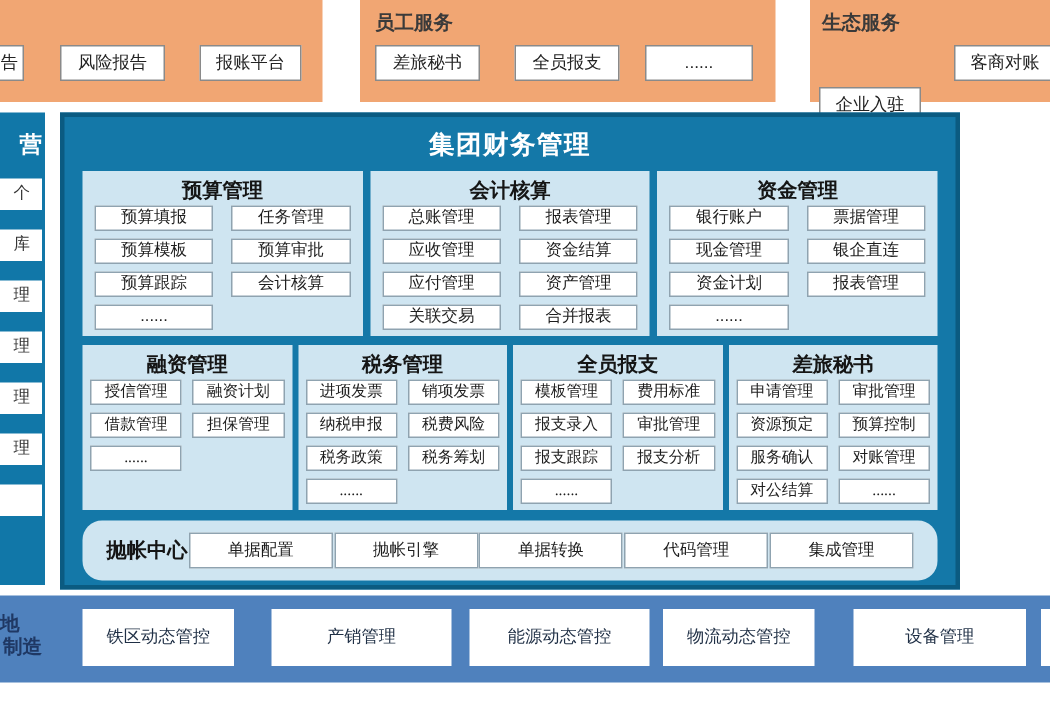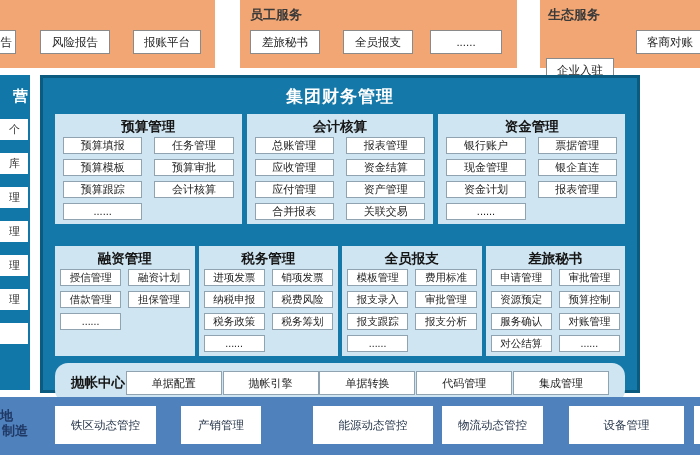--- a/index.html
+++ b/index.html
@@ -18,21 +18,21 @@
   .sidebar-title { display:block; margin:12px 2px 8px 0; text-align:right; color:#fff; font-size:15px; font-weight:bold; }
   .side-item { display:block; position:relative; margin:13px 0 0 -60px; width:88px; height:21px; background:#fff;
                font-size:11px; color:#333; text-align:right; line-height:21px; padding-right:8px; }
 
   .main-panel { position:absolute; left:40px; top:75px; width:600px; height:318px;
                 background:var(--c-main-blue); border:3px solid var(--c-deep-border); }
   .main-title { margin-top:7px; text-align:center; color:#fff; font-size:17px; font-weight:bold; letter-spacing:1px; }
   .rows { padding:0 12px; }
   .prow { display:flex; margin-top:6px; }
   .prow.r1 { gap:5px; }
-  .prow.r2 { gap:4px; margin-top:22px; }
+  .prow.r2 { gap:4px; margin-top:6px;font-family:Liberation Serif, serif; }
   .sub-panel { flex:1; height:110px; background:var(--c-light-blue); padding:2px 8px; overflow:hidden; }
   .prow.r2 .sub-panel { padding:2px 5px; }
   .sub-title { text-align:center; font-size:13.5px; font-weight:bold; color:#151515; line-height:21px; }
   .btn-grid { display:grid; grid-template-columns:1fr 1fr; column-gap:12px; row-gap:5px; }
   .prow.r2 .btn-grid { column-gap:7px; }
   .mod-btn { height:17px; background:#fff; border:1px solid var(--c-btn-border); font-size:11px; color:#1d1d1d;
              text-align:center; line-height:15px; overflow:hidden; white-space:nowrap; }
   .prow.r2 .mod-btn { font-size:10.5px; }
 
   .posting { margin-top:7px; height:40px; background:var(--c-light-blue); display:flex; align-items:center;
@@ -111,22 +111,22 @@
         <div class="sub-panel">
           <div class="sub-title">会计核算</div>
           <div class="btn-grid">
 
           <span class="mod-btn">总账管理</span>
               <span class="mod-btn">报表管理</span>
               <span class="mod-btn">应收管理</span>
               <span class="mod-btn">资金结算</span>
               <span class="mod-btn">应付管理</span>
               <span class="mod-btn">资产管理</span>
+              <span class="mod-btn">关联交易</span>
               <span class="mod-btn">合并报表</span>
-              <span class="mod-btn">关联交易</span>
             </div>
         </div>
         <div class="sub-panel">
           <div class="sub-title">资金管理</div>
           <div class="btn-grid">
 
           <span class="mod-btn">银行账户</span>
               <span class="mod-btn">票据管理</span>
               <span class="mod-btn">现金管理</span>
               <span class="mod-btn">银企直连</span>
@@ -202,20 +202,20 @@
         </div>
     </div>
   </div>
 
   <div class="bottom-bar">
     <div class="bottom-label">
       <span class="l1">地</span>
       <span class="l2">制造</span>
     </div>
     <div class="bottom-btn" style="left:55px;width:101px;">铁区动态管控</div>
-    <div class="bottom-btn" style="left:181px;width:80px;">产销管理</div>
+    <div class="bottom-btn" style="left:181px;width:120px;">产销管理</div>
     <div class="bottom-btn" style="left:313px;width:120px;">能源动态管控</div>
     <div class="bottom-btn" style="left:442px;width:101px;">物流动态管控</div>
     <div class="bottom-btn" style="left:569px;width:115px;">设备管理</div>
     <div class="bottom-btn" style="left:694px;width:40px;"></div>
   </div>
 
 </div>
 
 </body></html>

